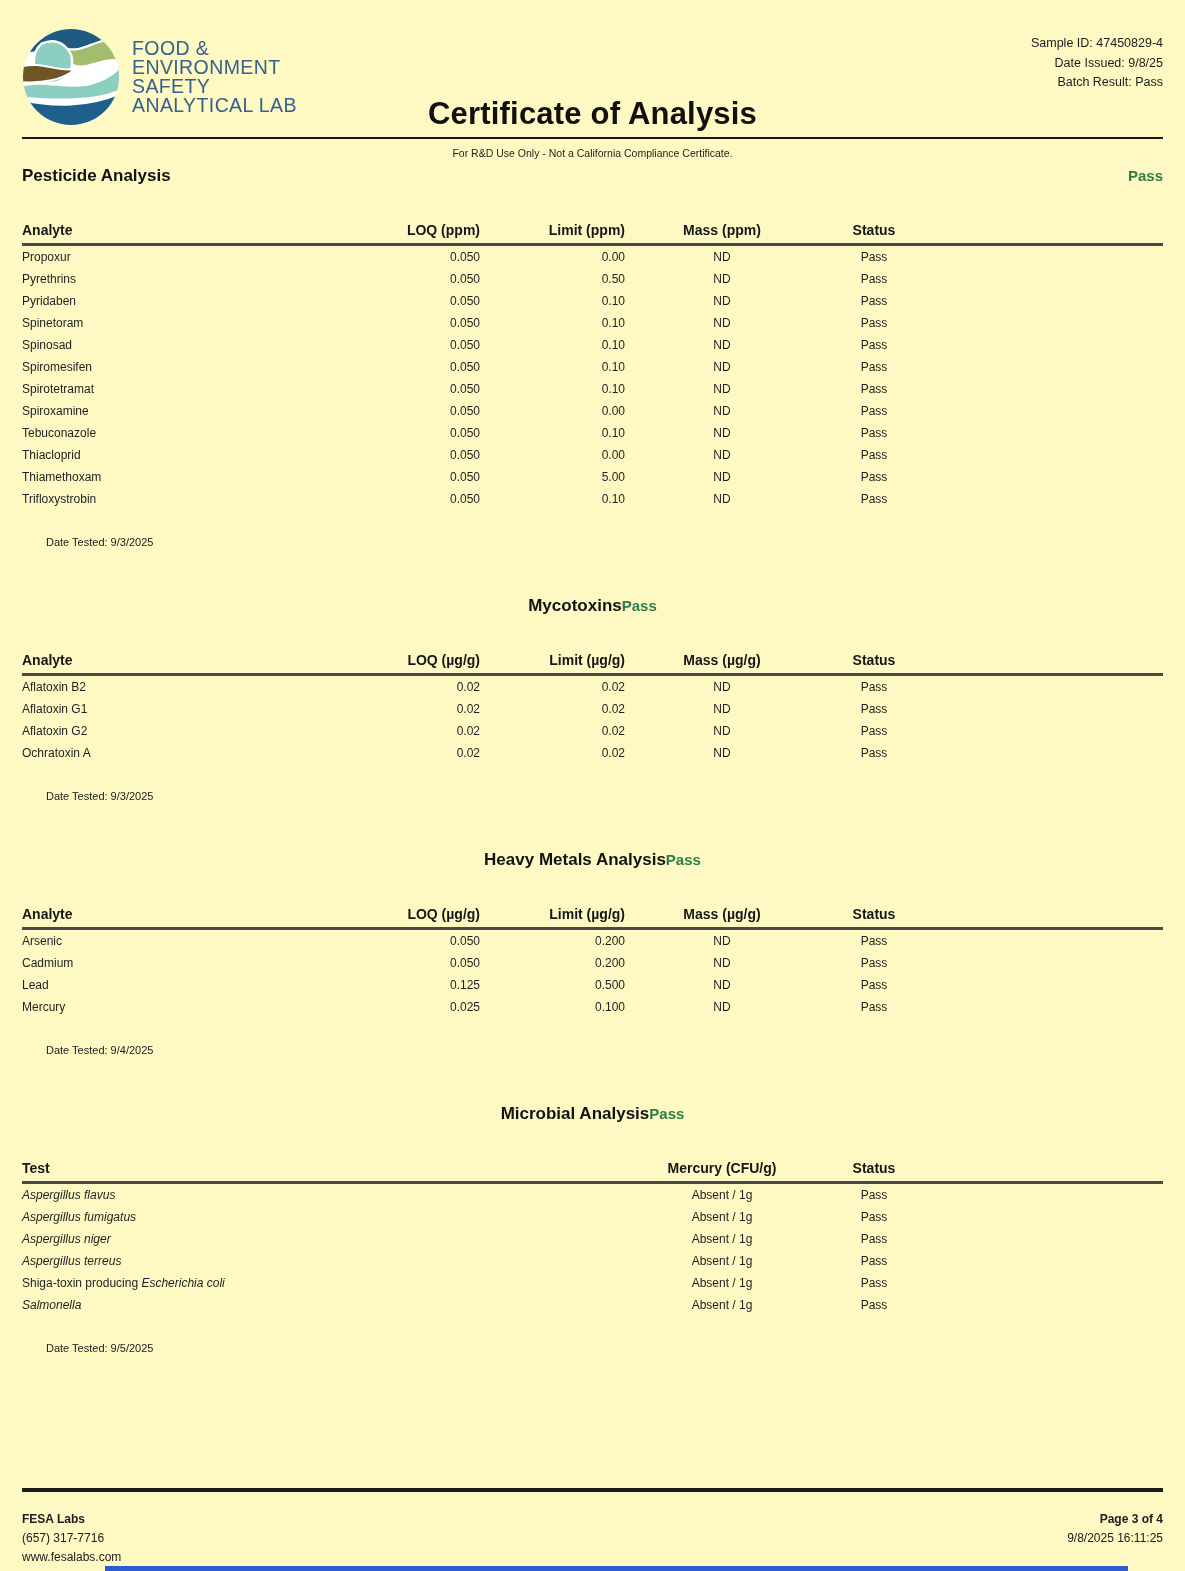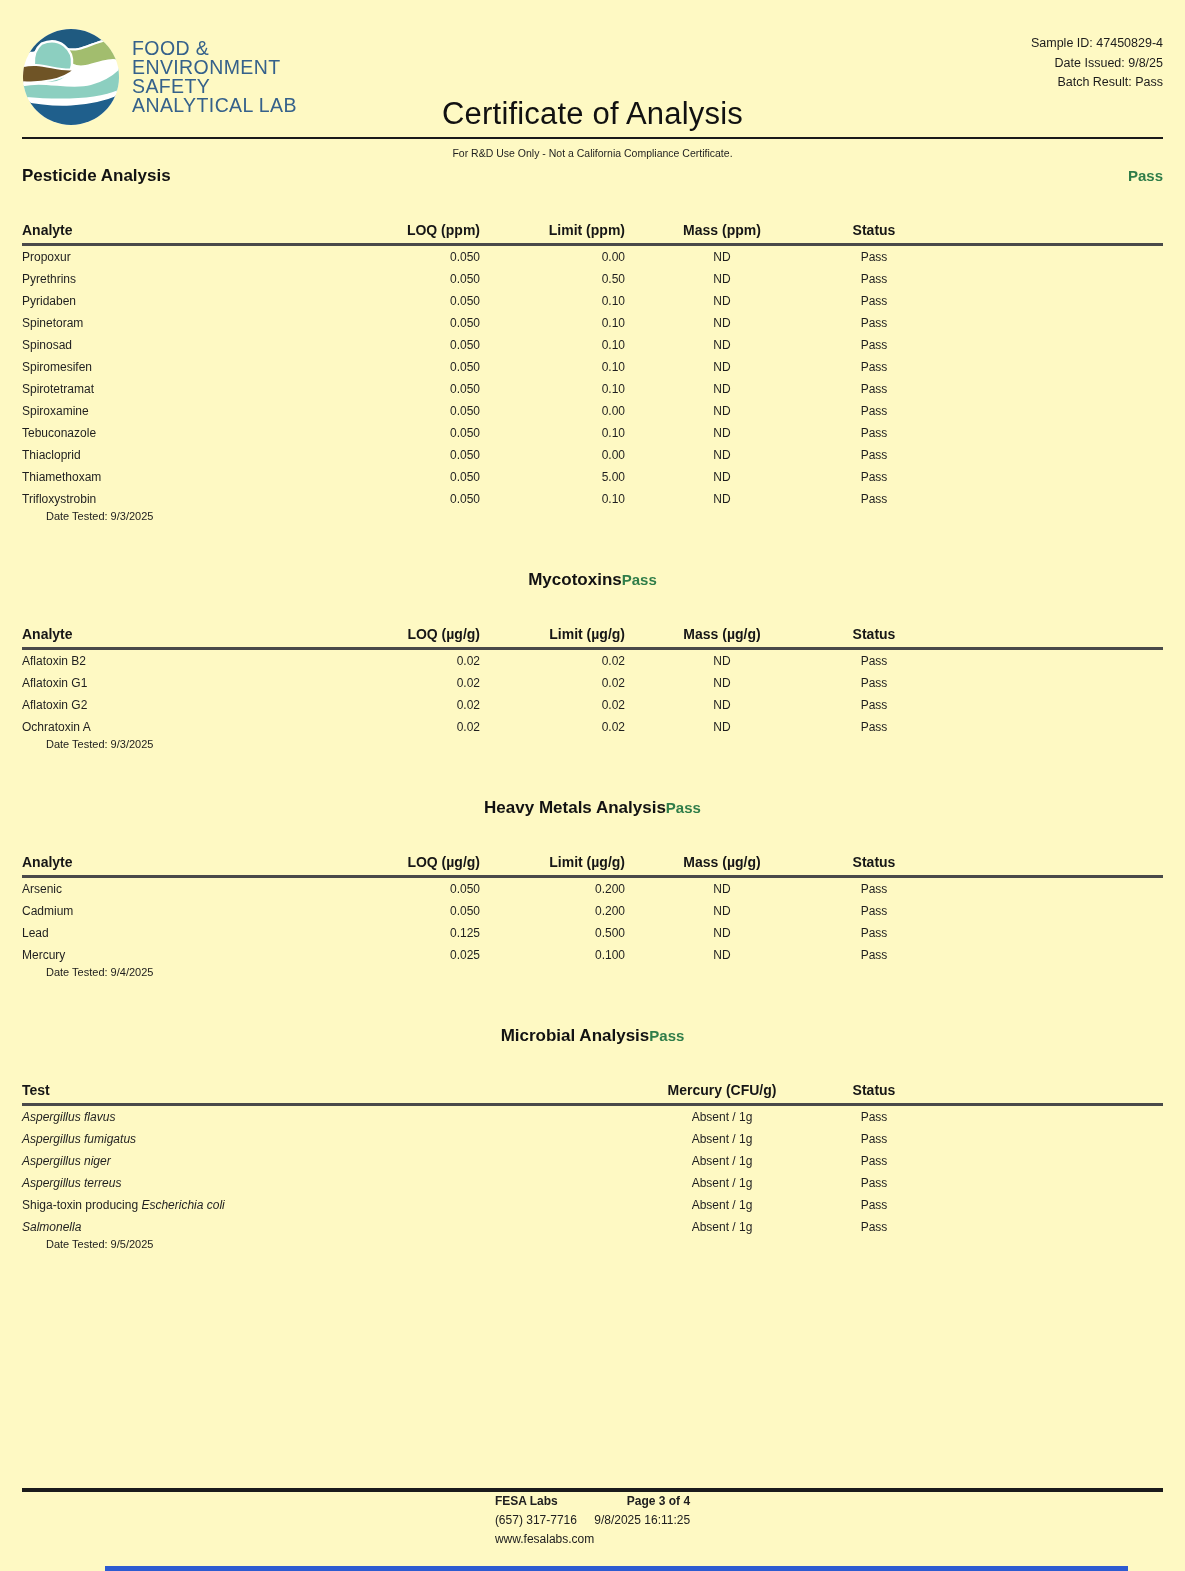--- a/index.html
+++ b/index.html
@@ -6,45 +6,45 @@
   .page{position:relative;width:1185px;height:1571px;background:#fef9c3;overflow:hidden;
         font-family:"Liberation Sans","DejaVu Sans",sans-serif;color:#202020;}
 
   
   .logo{position:absolute;left:22px;top:28px;display:flex;align-items:flex-start;}
   .logo svg{width:98px;height:98px;display:block;}
   .wordmark{margin-left:12px;margin-top:11px;color:#35618b;font-size:19.5px;line-height:19px;
             letter-spacing:.4px;font-weight:400;}
   .hdr-right{position:absolute;right:22px;top:34px;text-align:right;font-size:12.5px;line-height:19.5px;color:#1c1c1c;}
   .doc-title{position:absolute;left:0;top:96px;width:100%;text-align:center;
-             font-size:31px;font-weight:400;color:#111;letter-spacing:.2px;}
+             font-size:31px;font-weight:700;color:#111;letter-spacing:.2px;}
   .title-rule{position:absolute;left:22px;right:22px;top:137px;height:2px;background:#1a1a1a;}
   .disclaimer{position:absolute;left:0;top:147px;width:100%;text-align:center;font-size:10.5px;color:#1f1f1f;}
 
   
   .content{position:absolute;left:22px;top:163px;width:1141px;}
   .section-head{display:flex;justify-content:space-between;align-items:baseline;margin-top:3px;}
   section + section .section-head{margin-top:48px;justify-content:center;}
   .section-title{margin:0;font-size:17px;line-height:20px;font-weight:700;color:#121212;}
   .pass{font-size:15px;font-weight:700;color:#2f7d49;}
 
   table{border-collapse:collapse;table-layout:fixed;width:100%;margin-top:26px;}
   thead th{font-size:14px;font-weight:700;color:#161616;height:26px;vertical-align:bottom;
            padding:0 0 5px 0;border-bottom:3px solid #4a4a4a;}
   tbody td{font-size:12px;color:#1f1f1f;height:22px;padding:0;vertical-align:middle;}
   .col-analyte,.col-test{text-align:left;}
   .col-loq,.col-limit{text-align:right;}
   .col-mass,.col-status,.col-result{text-align:center;}
   .it{font-style:italic;margin-top:15px;}
-  .date-note{font-size:11px;color:#1c1c1c;padding-left:24px;}
+  .date-note{margin-top:26px;font-size:11px;color:#1c1c1c;padding-left:24px;}
   .sub-note{margin-top:9px;font-size:11px;color:#1c1c1c;}
 
   
   .footer{position:absolute;left:22px;right:22px;top:1488px;border-top:4px solid #1b1b1b;
-          padding-top:2px;display:flex;justify-content:center;font-size:12px;line-height:15px;}
+          padding-top:20px;display:flex;justify-content:space-between;font-size:12px;line-height:15px;}
   .f-left div,.f-right div{margin-bottom:4px;}
   .f-right{text-align:right;}
   .bold{font-weight:700;}
   .bottom-bar{position:absolute;left:105px;width:1023px;bottom:0;height:5px;background:#2d5bd1;}
 </style>
 </head>
 <body>
 
 <div class="page">
 

